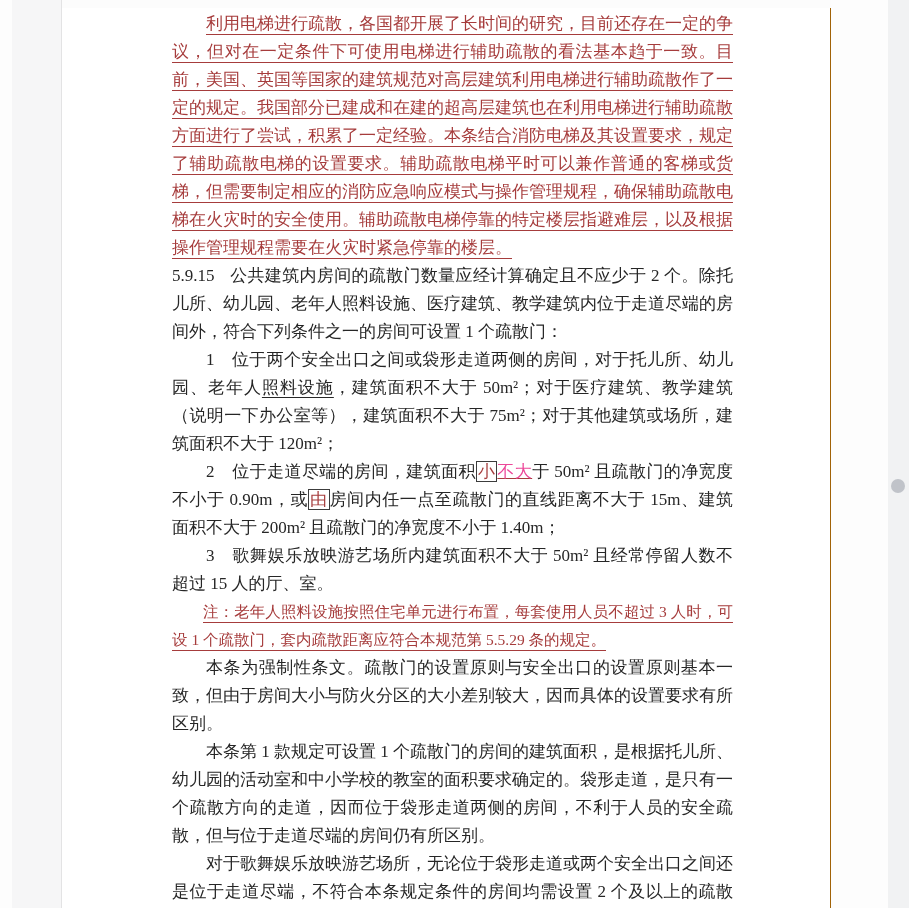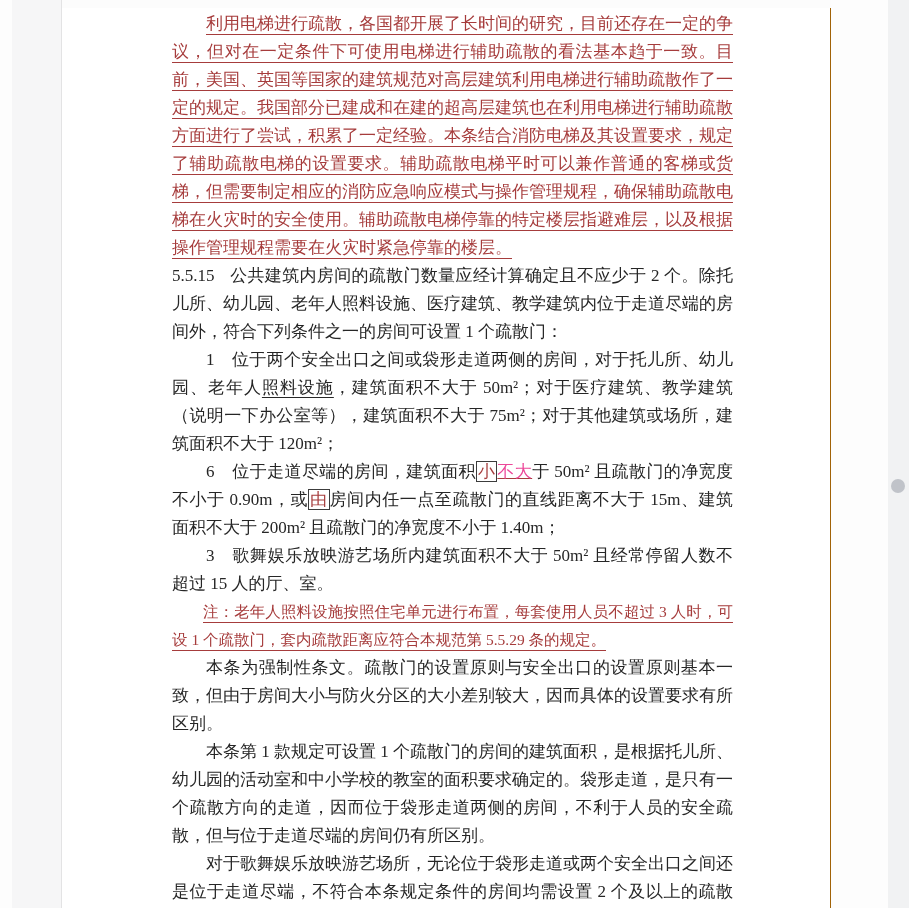--- a/index.html
+++ b/index.html
@@ -82,25 +82,25 @@
 <div class="canvas">
 
   <div class="left-margin"></div>
   <div class="edge-sliver"></div>
 
   <div class="page">
     <div class="content">
 
       <p class="red u-red indent">利用电梯进行疏散，各国都开展了长时间的研究，目前还存在一定的争议，但对在一定条件下可使用电梯进行辅助疏散的看法基本趋于一致。目前，美国、英国等国家的建筑规范对高层建筑利用电梯进行辅助疏散作了一定的规定。我国部分已建成和在建的超高层建筑也在利用电梯进行辅助疏散方面进行了尝试，积累了一定经验。本条结合消防电梯及其设置要求，规定了辅助疏散电梯的设置要求。辅助疏散电梯平时可以兼作普通的客梯或货梯，但需要制定相应的消防应急响应模式与操作管理规程，确保辅助疏散电梯在火灾时的安全使用。辅助疏散电梯停靠的特定楼层指避难层，以及根据操作管理规程需要在火灾时紧急停靠的楼层。</p>
 
-      <p><span class="clause-num">5.5.15</span><span>公共建筑内房间的疏散门数量应经计算确定且不应少于 2 个。除托儿所、幼儿园、老年人照料设施、医疗建筑、教学建筑内位于走道尽端的房间外，符合下列条件之一的房间可设置 1 个疏散门：</span></p>
+      <p><span class="clause-num">5.9.15</span><span>公共建筑内房间的疏散门数量应经计算确定且不应少于 2 个。除托儿所、幼儿园、老年人照料设施、医疗建筑、教学建筑内位于走道尽端的房间外，符合下列条件之一的房间可设置 1 个疏散门：</span></p>
 
       <p class="indent"><span>1　位于两个安全出口之间或袋形走道两侧的房间，对于托儿所、幼儿园、老年人</span><span class="u-black">照料设施</span><span>，建筑面积不大于 50m²；对于医疗建筑、教学建筑（说明一下办公室等），建筑面积不大于 75m²；对于其他建筑或场所，建筑面积不大于 120m²；</span></p>
 
-      <p class="indent"><span>6　位于走道尽端的房间，建筑面积</span><span class="ins-box">小</span><span class="del">不大</span><span>于 50m² 且疏散门的净宽度不小于 0.90m，或</span><span class="ins-box">由</span><span>房间内任一点至疏散门的直线距离不大于 15m、建筑面积不大于 200m² 且疏散门的净宽度不小于 1.40m；</span></p>
+      <p class="indent"><span>2　位于走道尽端的房间，建筑面积</span><span class="ins-box">小</span><span class="del">不大</span><span>于 50m² 且疏散门的净宽度不小于 0.90m，或</span><span class="ins-box">由</span><span>房间内任一点至疏散门的直线距离不大于 15m、建筑面积不大于 200m² 且疏散门的净宽度不小于 1.40m；</span></p>
 
       <p class="indent">3　歌舞娱乐放映游艺场所内建筑面积不大于 50m² 且经常停留人数不超过 15 人的厅、室。</p>
 
       <p class="red u-red indent note">注：老年人照料设施按照住宅单元进行布置，每套使用人员不超过 3 人时，可设 1 个疏散门，套内疏散距离应符合本规范第 5.5.29 条的规定。</p>
 
 
       <p class="indent">本条为强制性条文。疏散门的设置原则与安全出口的设置原则基本一致，但由于房间大小与防火分区的大小差别较大，因而具体的设置要求有所区别。</p>
 
       <p class="indent">本条第 1 款规定可设置 1 个疏散门的房间的建筑面积，是根据托儿所、幼儿园的活动室和中小学校的教室的面积要求确定的。袋形走道，是只有一个疏散方向的走道，因而位于袋形走道两侧的房间，不利于人员的安全疏散，但与位于走道尽端的房间仍有所区别。</p>
 

